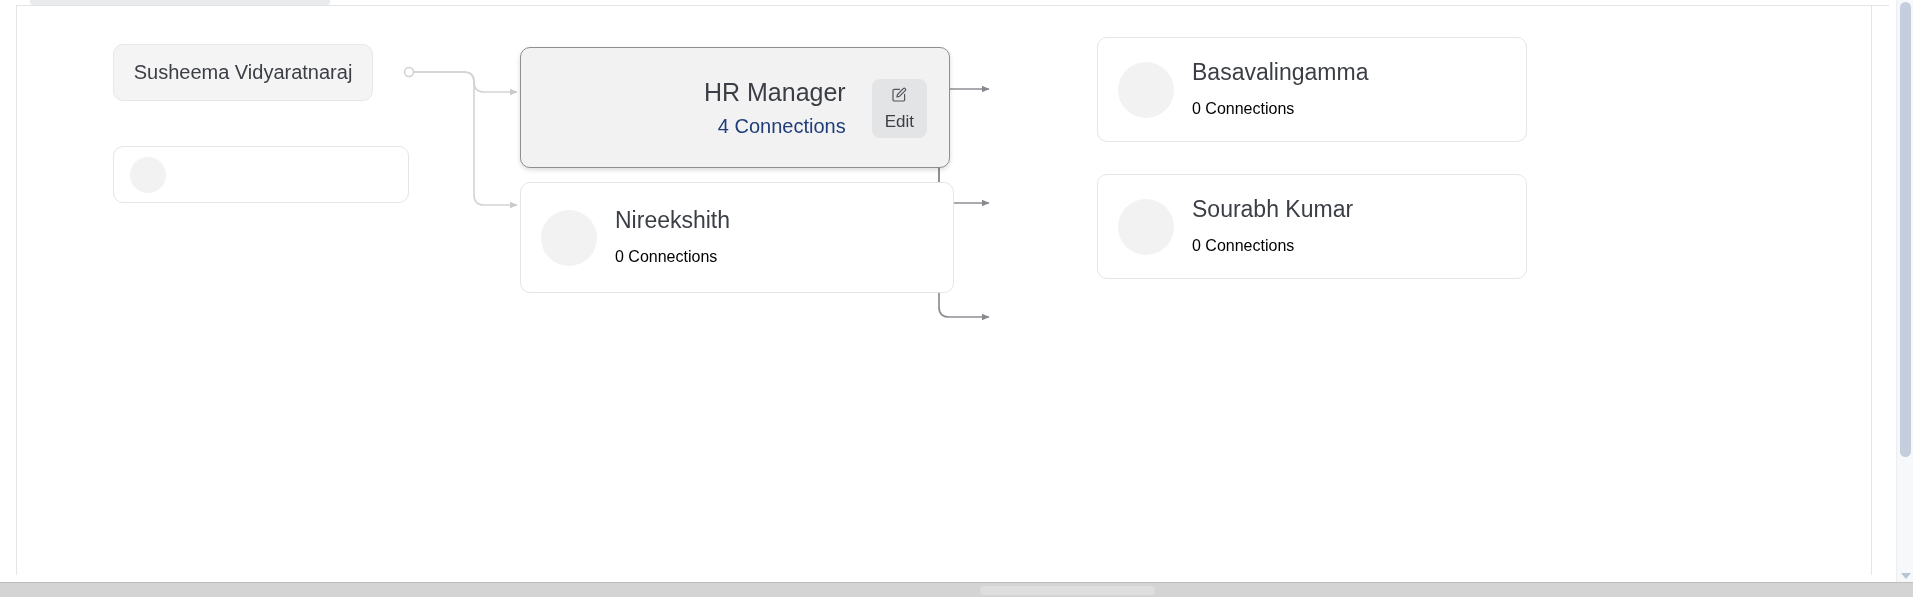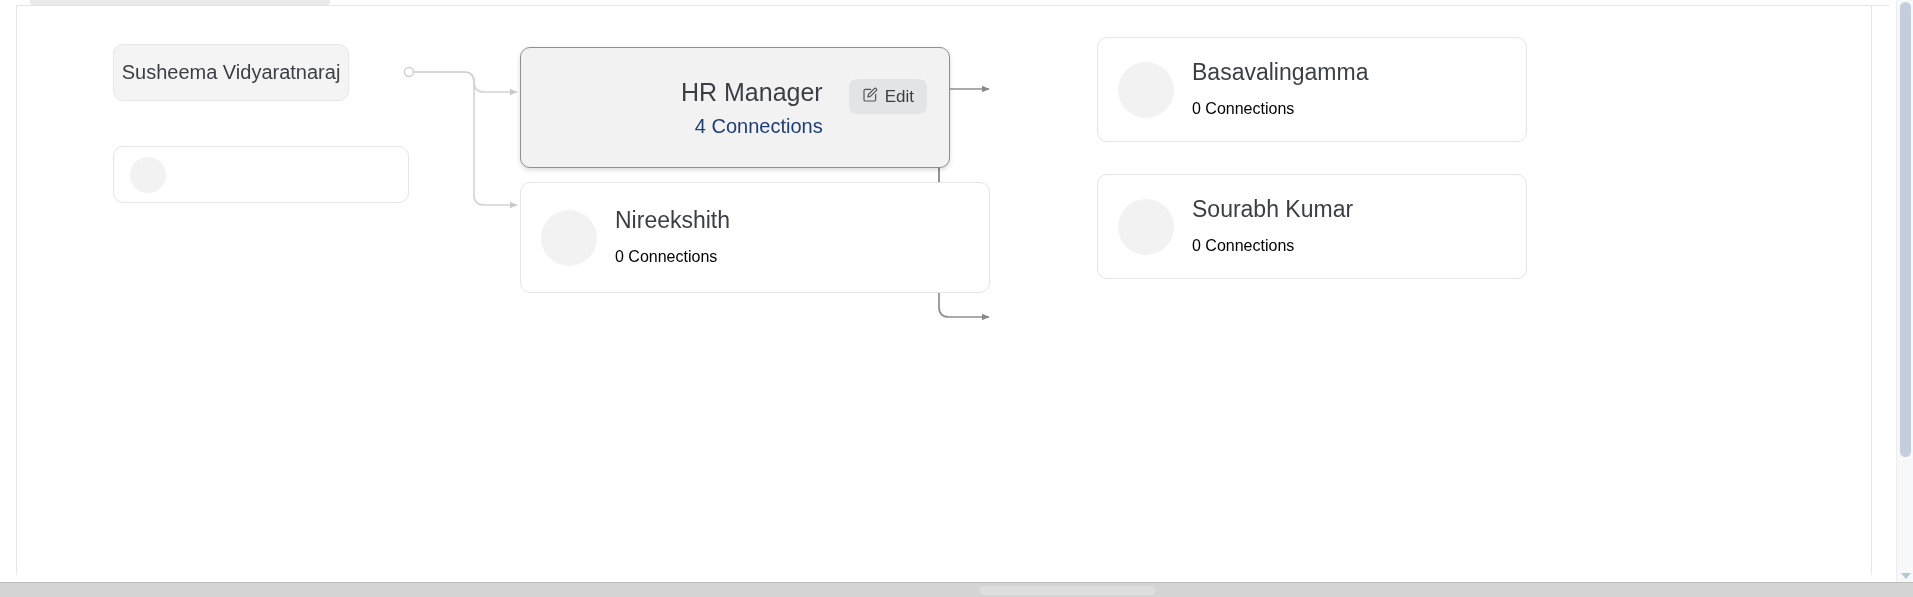--- a/index.html
+++ b/index.html
@@ -151,20 +151,21 @@
     align-items: center;
     gap: 7px;
     background: #e3e4e6;
     border: none;
     border-radius: 8px;
     padding: 8px 13px;
     margin-left: 26px;
     margin-top: 2px;
     cursor: pointer;
     font-family: "Liberation Sans", sans-serif;
+    flex-direction: column;
   }
   .edit-btn .edit-label {
     font-size: 17px;
     color: #3b3f45;
     line-height: 1;
   }
   .edit-icon { display: block; }
 
   
   .vscroll {
@@ -234,21 +235,21 @@
 
       <circle cx="865" cy="82" r="4.5" fill="#ffffff" stroke="#a9abaf" stroke-width="1.5"></circle>
 
       <path d="M869,82 L912,82 Q922,82 922,72 L922,66 Q922,82 932,82 L972,82" stroke="#8d8f93" stroke-width="1.7" fill="none" marker-end="url(#arrowDark)"></path>
 
       <path d="M869,82 L912,82 Q922,82 922,92 L922,186 Q922,196 932,196 L972,196" stroke="#8d8f93" stroke-width="1.7" fill="none" marker-end="url(#arrowDark)"></path>
 
       <path d="M869,82 L912,82 Q922,82 922,92 L922,300 Q922,310 932,310 L972,310" stroke="#8d8f93" stroke-width="1.7" fill="none" marker-end="url(#arrowDark)"></path>
     </svg>
 
-    <div class="node plain" style="left:96px; top:37px; width:236px; height:57px;">
+    <div class="node plain" style="left:96px; top:37px; width:260px; height:57px;">
       <span class="node-title">Susheema Vidyaratnaraj</span>
     </div>
 
     <div class="node single" style="left:96px; top:139px; width:296px; height:57px;">
       <div class="avatar" style="width:36px;height:36px;margin-left:16px;"></div>
     </div>
 
     <div class="node selected" style="left:503px; top:40px; width:430px; height:121px; align-items:center;">
       <div class="hr-inner">
         <div class="hr-text">
@@ -260,21 +261,21 @@
             <svg width="16" height="16" viewBox="0 0 16 16" fill="none">
               <path d="M8.6 2.4H3.2A1.2 1.2 0 0 0 2 3.6v9.2a1.2 1.2 0 0 0 1.2 1.2h9.2a1.2 1.2 0 0 0 1.2-1.2V7.4" stroke="#53565b" stroke-width="1.2" stroke-linecap="round" stroke-linejoin="round"></path>
               <path d="M12.3 1.7a1.3 1.3 0 0 1 1.9 1.9L8.4 9.4l-2.5.6.6-2.5 5.8-5.8z" stroke="#53565b" stroke-width="1.2" stroke-linecap="round" stroke-linejoin="round"></path>
             </svg>
           </span>
           <span class="edit-label">Edit</span>
         </button>
       </div>
     </div>
 
-    <div class="node" style="left:503px; top:175px; width:470px; height:111px;">
+    <div class="node" style="left:503px; top:175px; width:434px; height:111px;">
       <div class="avatar"></div>
       <div class="node-body">
         <span class="node-title">Nireekshith</span>
         <span class="node-sub">0 Connections</span>
       </div>
     </div>
 
     <div class="node" style="left:1080px; top:30px; width:430px; height:105px;">
       <div class="avatar"></div>
       <div class="node-body">

